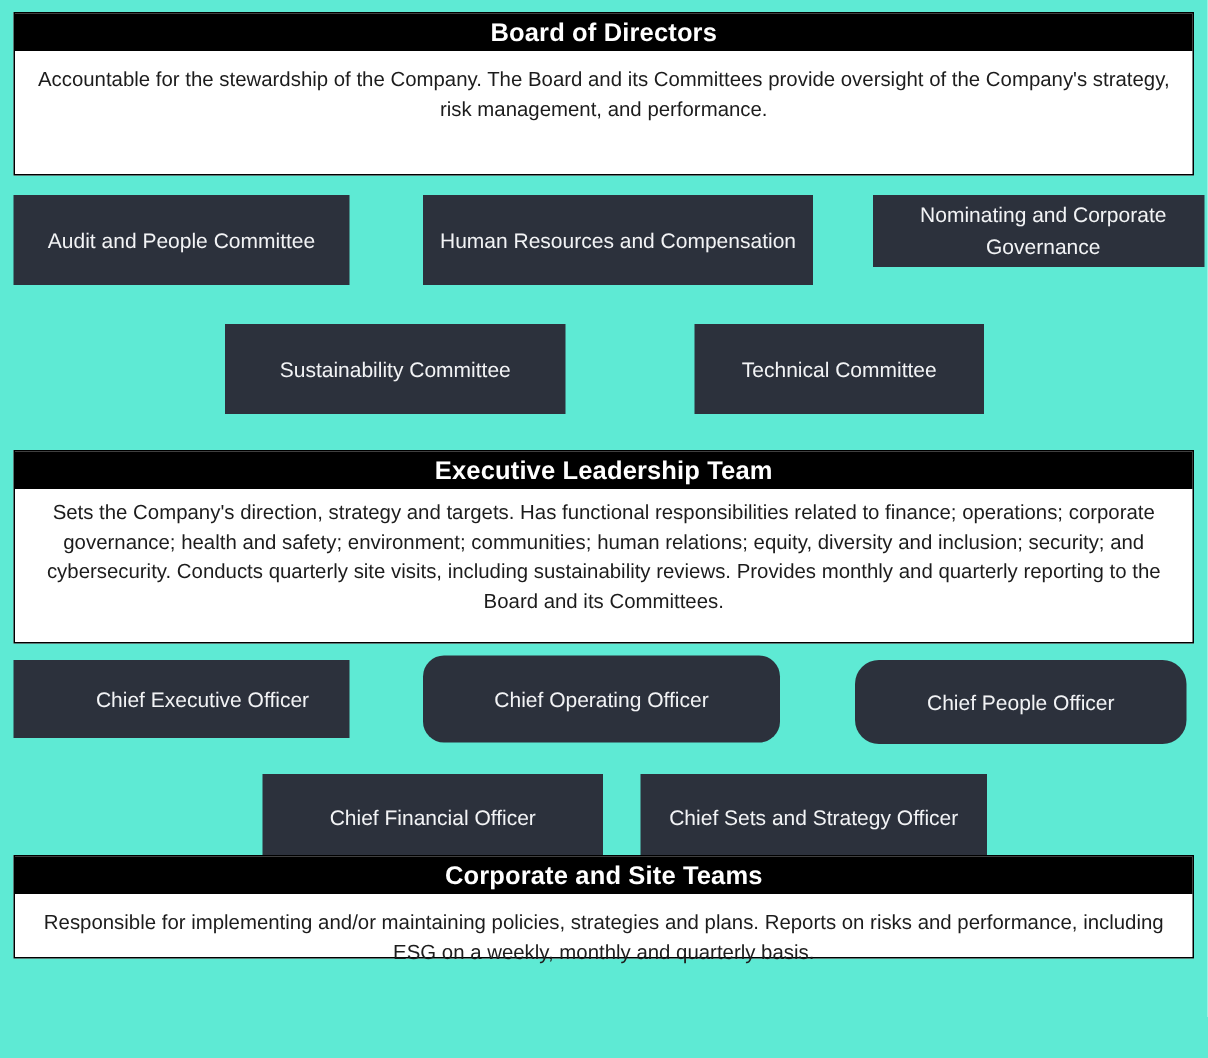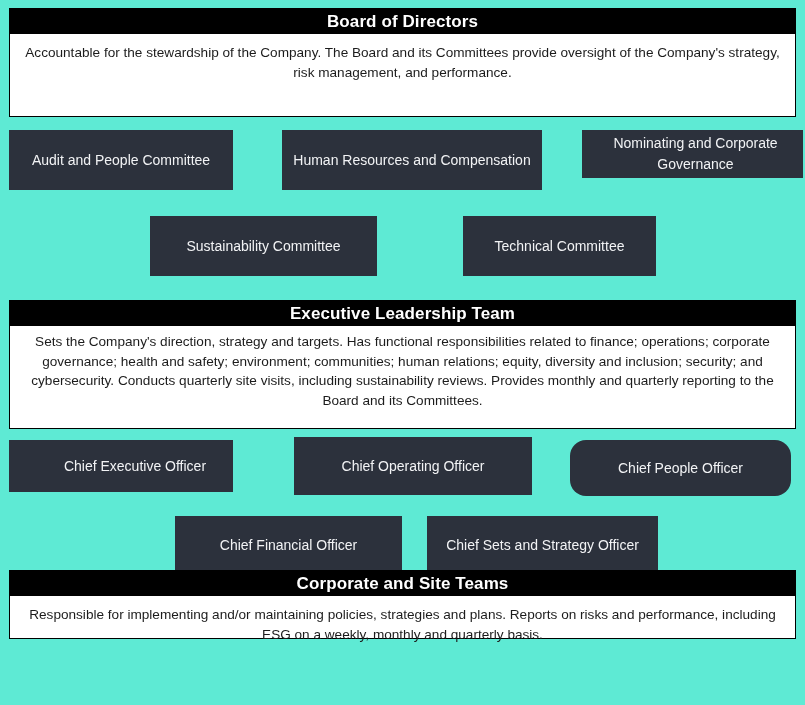--- a/index.html
+++ b/index.html
@@ -103,21 +103,21 @@
 
   <div class="panel" style="left:9px; top:300px; width:787px; height:129px;">
     <div class="panel-header">Executive Leadership Team</div>
     <div class="panel-body" style="padding-top:6px; line-height:19.5px;">Sets the Company's direction, strategy and targets. Has functional responsibilities related to finance; operations; corporate governance; health and safety; environment; communities; human relations; equity, diversity and inclusion; security; and cybersecurity. Conducts quarterly site visits, including sustainability reviews. Provides monthly and quarterly reporting to the Board and its Committees.</div>
   </div>
 
   <div class="node" style="left:9px; top:440px; width:224px; height:52px;padding-left:36px;">
     <span class="node-label">Chief Executive Officer</span>
   </div>
 
-  <div class="node" style="left:294px; top:437px; width:238px; height:58px;">
+  <div class="node" style="left:282px; top:437px; width:238px; height:58px;border-radius:14px;">
     <span class="node-label">Chief Operating Officer</span>
   </div>
 
   <div class="node" style="left:570px; top:440px; width:221px; height:56px;border-radius:16px;">
     <span class="node-label">Chief People Officer</span>
   </div>
 
   <div class="node" style="left:150px; top:516px; width:227px; height:59px;margin-left:25px;">
     <span class="node-label">Chief Financial Officer</span>
   </div>

